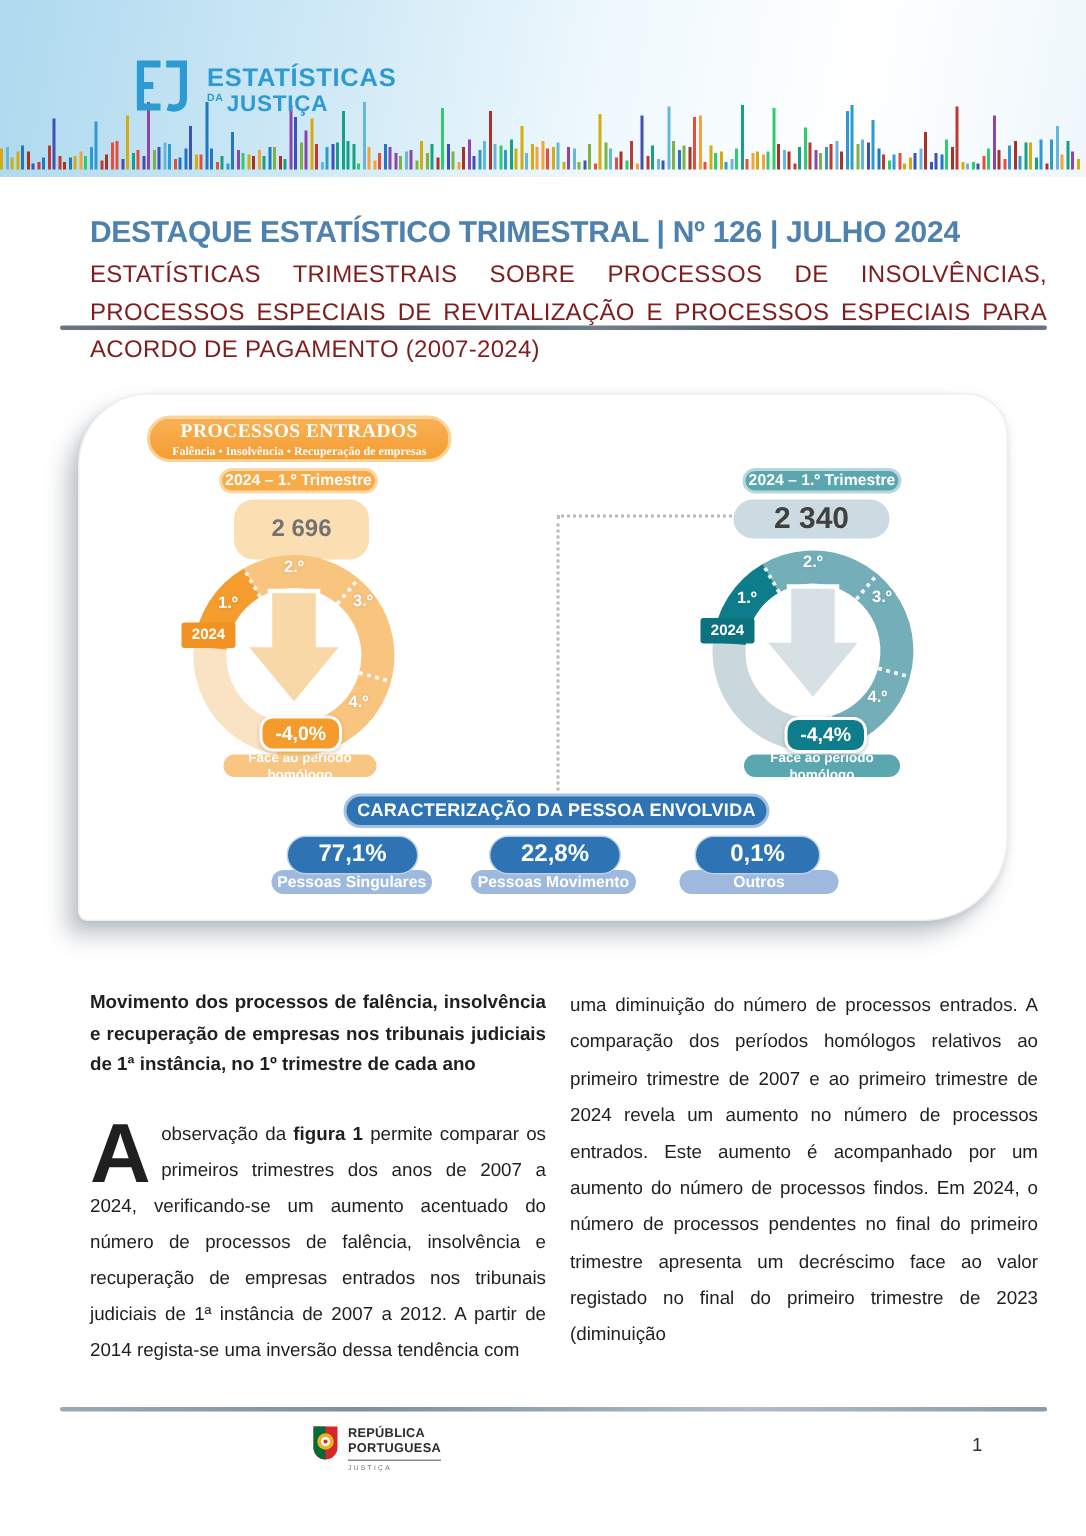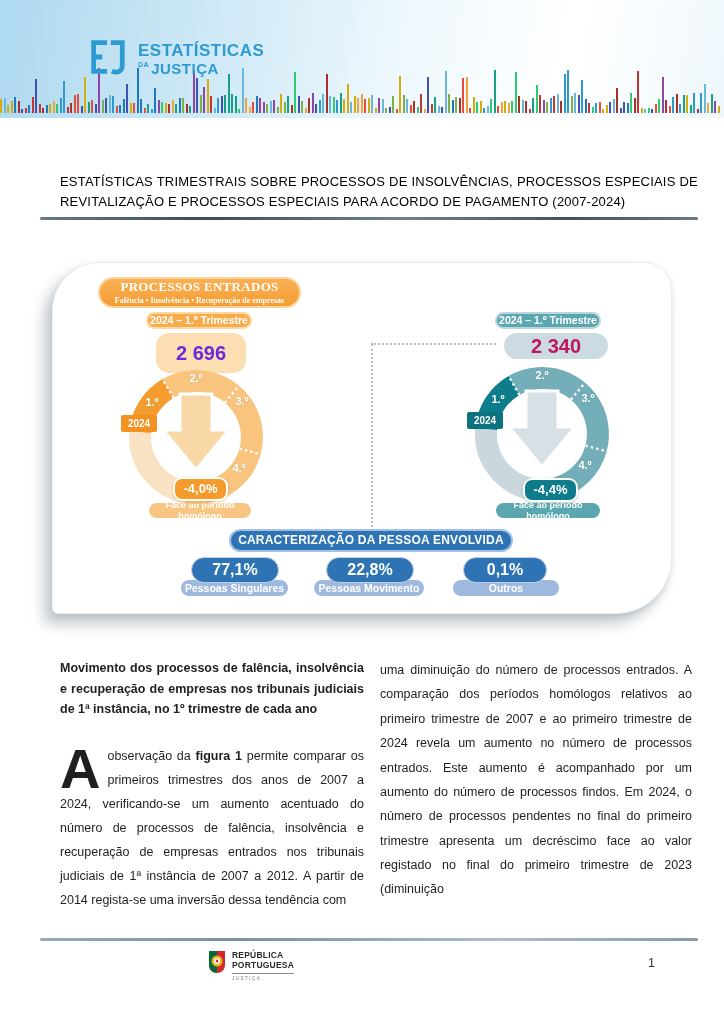--- a/index.html
+++ b/index.html
@@ -22,54 +22,54 @@
               letter-spacing:-4px;line-height:1;}
   .anniv .years{position:absolute;left:44px;top:8px;font-size:6px;color:#5c7d92;letter-spacing:.5px;}
   .anniv .anos{position:absolute;left:40px;top:48px;font-size:11px;font-style:italic;color:#7e99ae;
                font-family:"DejaVu Serif",serif;}
   .anniv .script{position:absolute;left:86px;top:44px;font-size:13px;font-style:italic;color:#7e99ae;
                font-family:"DejaVu Serif",serif;white-space:nowrap;}
 
   
   .doc-title{position:absolute;left:60px;top:144px;width:640px;color:#4e81ad;
              font-size:20px;font-weight:bold;letter-spacing:-.2px;}
-  .doc-subtitle{position:absolute;left:60px;top:172px;width:638px;color:#000000;
-                font-size:13px;line-height:1.55;text-align:justify;letter-spacing:.2px;}
+  .doc-subtitle{position:absolute;left:60px;top:172px;width:638px;color:#7f1d1d;
+                font-size:16px;line-height:1.55;text-align:justify;letter-spacing:.2px;}
   .title-rule{position:absolute;left:40px;top:217px;width:658px;height:3px;border-radius:2px;
       background:linear-gradient(90deg,#6b7684,#3f4c5c 25%,#72808d 55%,#45525e 80%,#6b7684);}
 
   
   .card{position:absolute;left:52px;top:262px;width:618px;height:350px;background:#fff;
         border:1px solid #eceff1;border-radius:48px 28px 56px 6px;
         box-shadow:-8px 10px 14px rgba(125,135,145,.45),0 2px 5px rgba(150,160,170,.25);}
   .pill{position:absolute;box-sizing:border-box;display:flex;flex-direction:column;
         align-items:center;justify-content:center;color:#fff;font-weight:bold;
         text-align:center;border-radius:14px;line-height:1.15;}
   
   .l-head{left:45px;top:14px;width:203px;height:31px;border-radius:16px;
           background:linear-gradient(#f9b055,#f59d33);border:2px solid #fbd397;font-family:Liberation Serif, serif;}
   .l-head .t1{font-size:13px;letter-spacing:.3px;}
   .l-head .t2{font-size:8px;margin-top:1px;}
   .l-period{left:93px;top:49px;width:106px;height:17px;border-radius:10px;
             background:#f8ab49;border:2px solid #fbd8a5;font-size:10.5px;}
   .l-value{left:103px;top:70px;width:90px;height:40px;border-radius:13px;
-           background:#fbdfb2;color:#6d28d9;font-size:20px;}
+           background:#fbdfb2;color:#737373;font-size:16px;}
   .l-delta{left:120px;top:214px;width:55px;height:24px;border-radius:9px;
            background:#f49b2c;border:2px solid #fff;font-size:13px;z-index:4;
            box-shadow:0 1px 3px rgba(180,130,60,.4);}
   .l-face{left:96px;top:240px;width:102px;height:15px;border-radius:8px;
           background:#f8c682;font-size:9px;}
   
   .r-head{left:390px;top:15px;width:211px;height:28px;border-radius:16px;
           background:#1e8d95;border:2px solid #a6ccd1;font-size:13px;flex-direction:row;}
   .r-head .reg{font-weight:normal;}
   .r-period{left:442px;top:49px;width:106px;height:17px;border-radius:10px;
             background:#5aa7b0;border:2px solid #b9d7db;font-size:10.5px;}
-  .r-value{left:451px;top:70px;width:104px;height:26px;border-radius:13px;
-           background:#ccdbe1;color:#be185d;font-size:20px;}
+  .r-value{left:436px;top:70px;width:104px;height:26px;border-radius:13px;
+           background:#ccdbe1;color:#404040;font-size:20px;}
   .r-delta{left:470px;top:215px;width:55px;height:24px;border-radius:9px;
            background:#0e7c8a;border:2px solid #fff;font-size:13px;z-index:4;
            box-shadow:0 1px 3px rgba(60,110,120,.4);}
   .r-face{left:443px;top:240px;width:104px;height:15px;border-radius:8px;
           background:#5aa7b0;font-size:9px;}
   
   .donut{position:absolute;width:150px;height:150px;z-index:3;}
   .donut-left{left:68px;top:99px;}
   .donut-right{left:414px;top:96px;}
   .donut .qlabel{position:absolute;width:34px;text-align:center;color:#fff;
@@ -338,20 +338,21 @@
         </svg>
       </span>
       <span class="ej-text">
         <div class="l1">ESTATÍSTICAS</div>
         <div class="l2"><span class="da">DA</span><span>JUSTIÇA</span></div>
       </span>
     </div>
 
   </div>
 
+  <div class="doc-title">DESTAQUE ESTATÍSTICO TRIMESTRAL | Nº 126 | JULHO 2024</div>
   <div class="doc-subtitle">ESTATÍSTICAS TRIMESTRAIS SOBRE PROCESSOS DE INSOLVÊNCIAS, PROCESSOS ESPECIAIS DE REVITALIZAÇÃO E PROCESSOS ESPECIAIS PARA ACORDO DE PAGAMENTO (2007-2024)</div>
   <div class="title-rule"></div>
 
   <div class="card">
 
     <div class="conn-h"></div>
     <div class="conn-v"></div>
 
     <div class="pill l-head">
       <div class="t1">PROCESSOS ENTRADOS</div>

